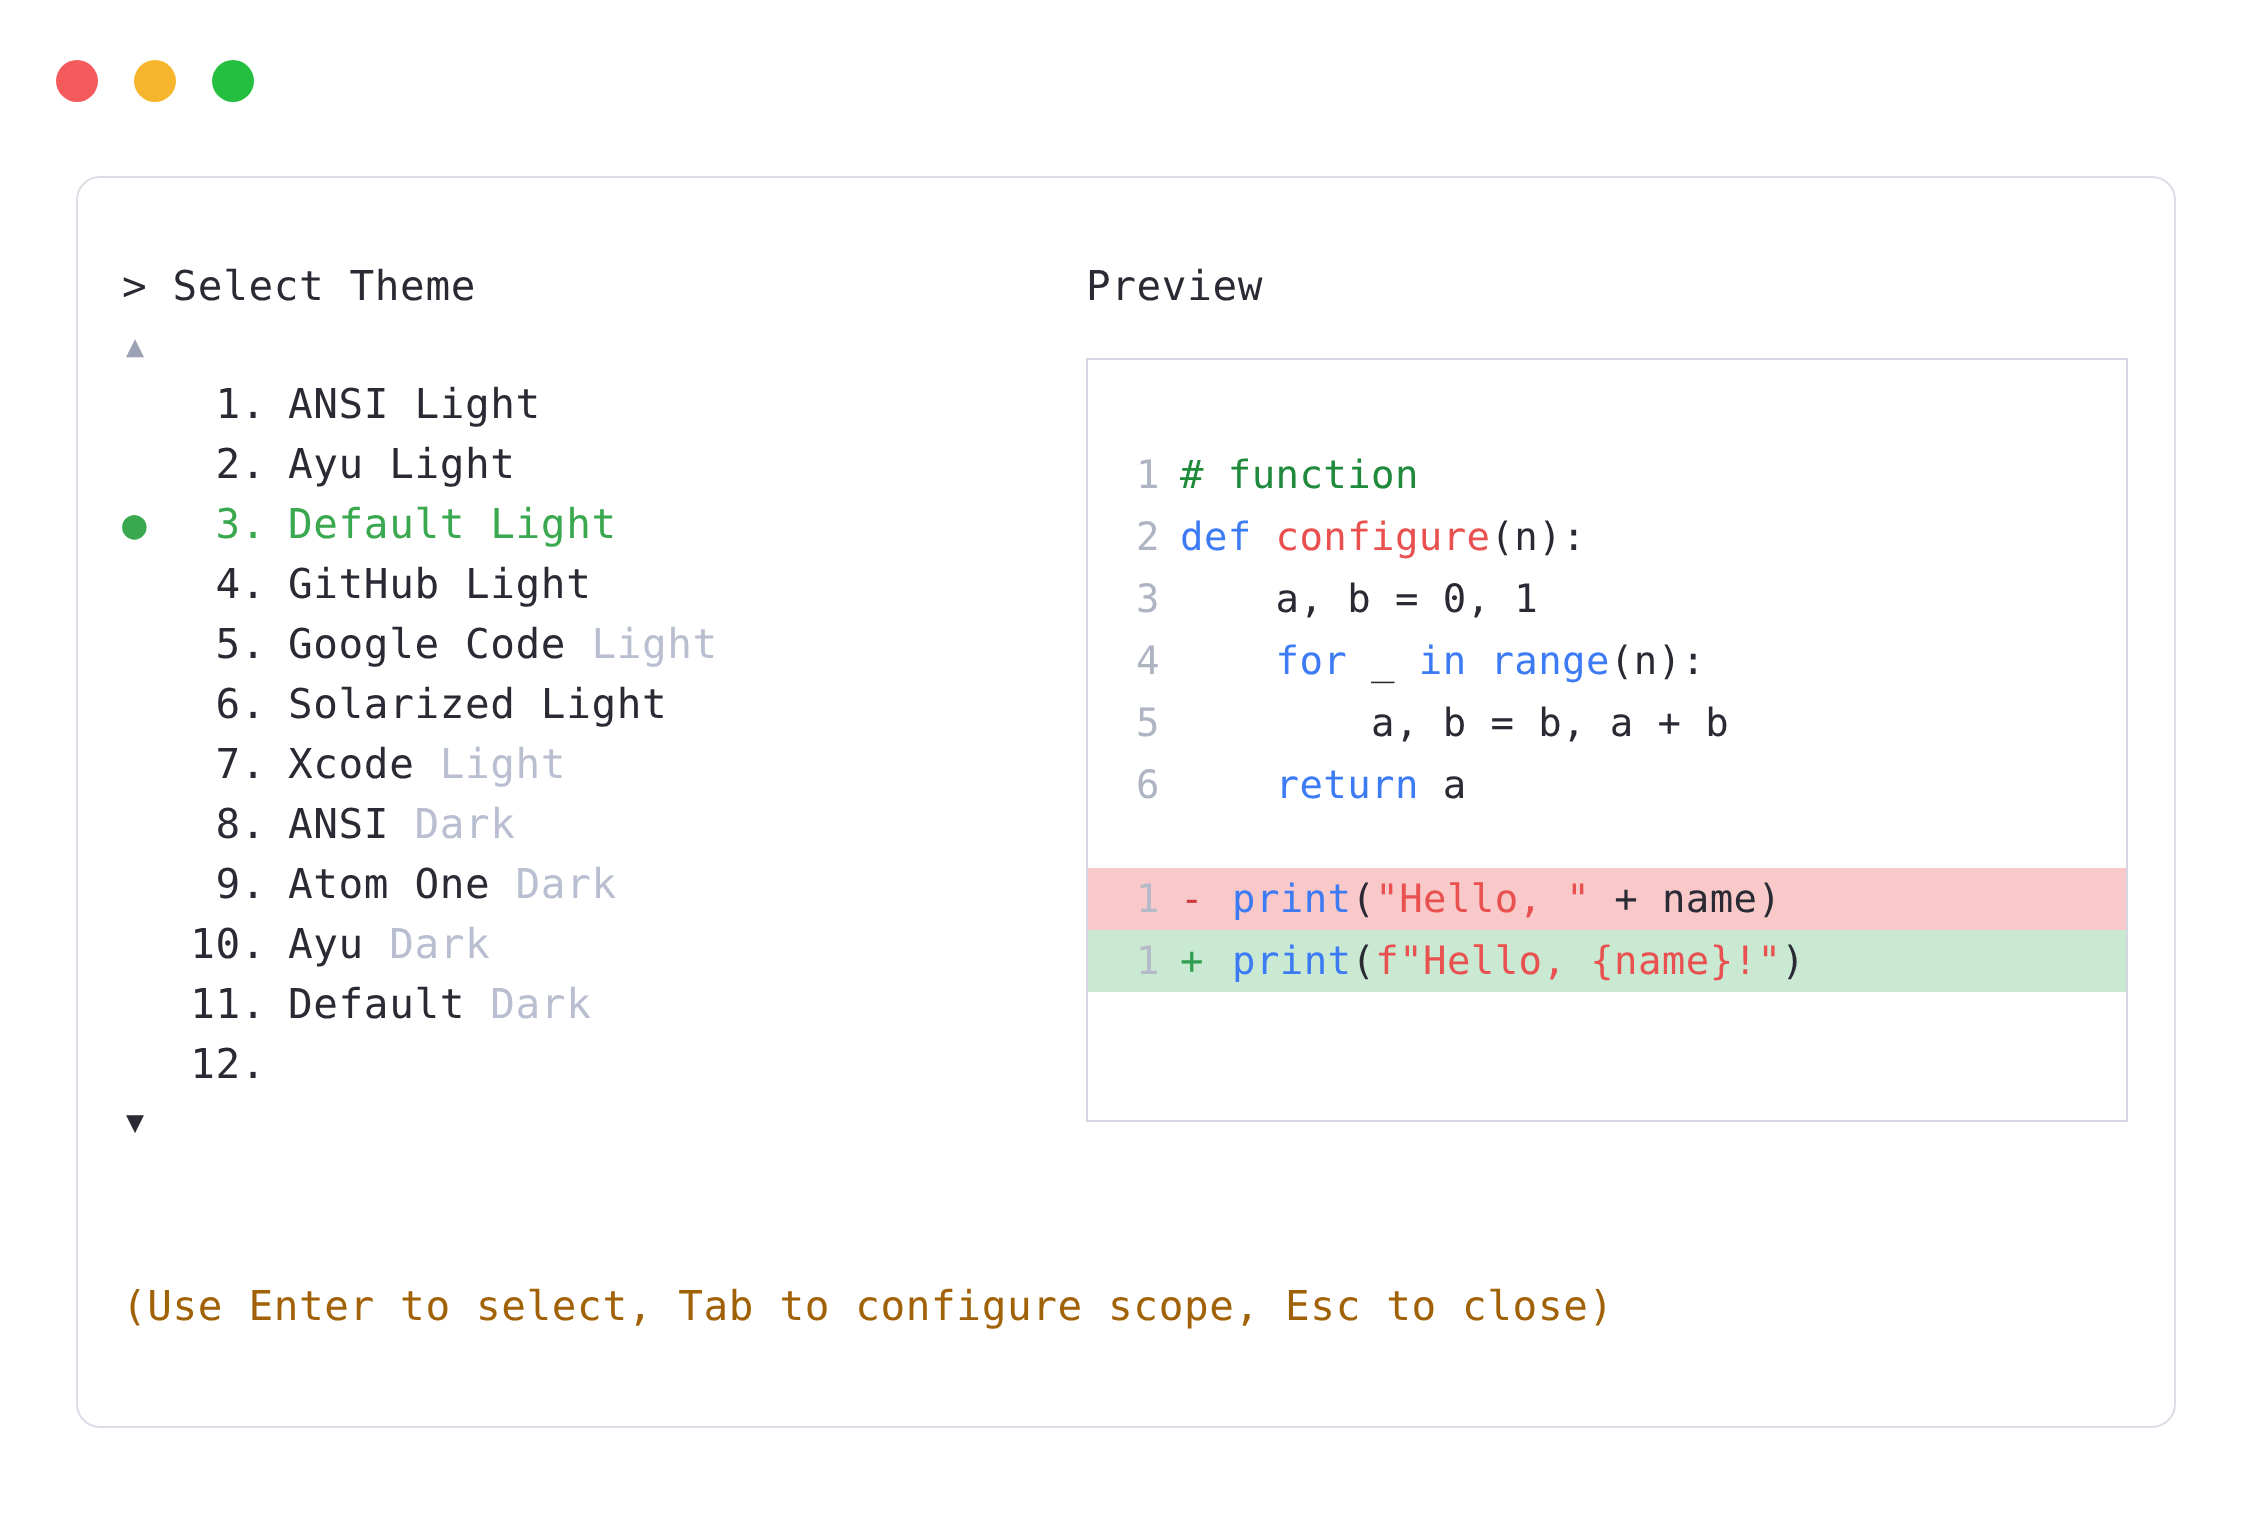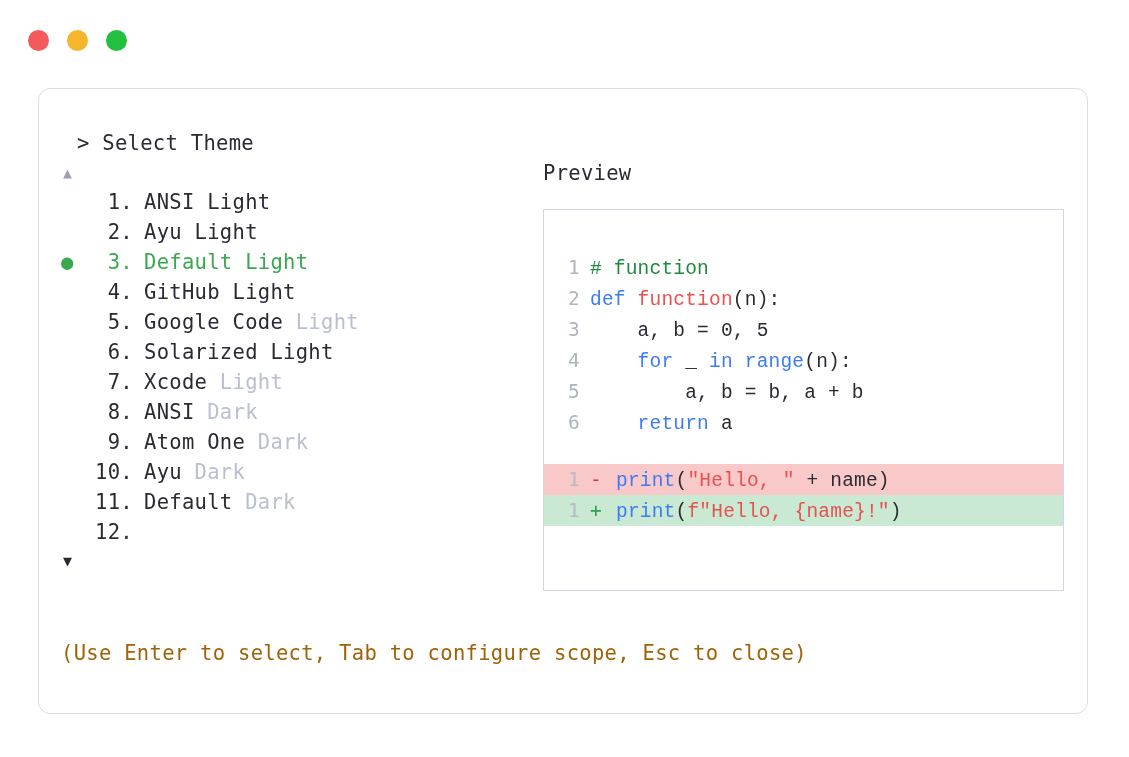--- a/index.html
+++ b/index.html
@@ -57,21 +57,20 @@
     left: 22px;
     top: 40px;
     width: 470px;
   }
   .prompt-line {
     font-size: 20.5px;
     color: #2a2a35;
     letter-spacing: 0.3px;
     white-space: pre;
     line-height: 28px;
-    margin-left: 16px;
   }
   .scroll-arrow {
     font-size: 15px;
     line-height: 24px;
     height: 24px;
     margin-top: 4px;
     padding-left: 2px;
     letter-spacing: 0;
   }
   .scroll-arrow.up { color: #9ba2b4; }
@@ -127,21 +126,20 @@
     position: absolute;
     left: 504px;
     top: 40px;
     width: 530px;
   }
   .preview-title {
     font-size: 20.5px;
     color: #2a2a35;
     letter-spacing: 0.3px;
     line-height: 28px;
-    margin-top: 30px;
   }
   .preview-panel {
     margin-top: 22px;
     box-sizing: border-box;
     width: 521px;
     height: 382px;
     border: 1.5px solid #d4d7e2;
     background: #ffffff;
     padding: 42px 0 0 0;
     overflow: hidden;
@@ -157,21 +155,21 @@
     letter-spacing: 0.2px;
   }
   .ln {
     width: 46px;
     flex: 0 0 46px;
     text-align: right;
     color: #aeb4c2;
     padding-right: 10px;
     box-sizing: border-box;
   }
-  .code-body { color: #2a2a35; white-space: pre; font-family: Liberation Mono, monospace; }
+  .code-body { color: #2a2a35; white-space: pre; }
 
   .tok-comment { color: #1f8a3b; }
   .tok-kw      { color: #3d7bf5; }
   .tok-fn      { color: #e8514f; }
   .tok-str     { color: #e8514f; }
   .tok-plain   { color: #2a2a35; }
 
   .diff-gap { height: 26px; }
   .diff-line { display: flex; align-items: baseline; }
   .diff-line .ln { color: #b4bac8; }
@@ -217,22 +215,22 @@
       <div class="scroll-arrow down">▼</div>
     </div>
 
     <div class="help-line">(Use Enter to select, Tab to configure scope, Esc to close)</div>
 
     <div class="right-col">
       <div class="preview-title">Preview</div>
       <div class="preview-panel">
         <div>
             <div class="code-line"><span class="ln">1</span><span class="code-body"><span class="tok-comment"># function</span></span></div>
-            <div class="code-line"><span class="ln">2</span><span class="code-body"><span class="tok-kw">def </span><span class="tok-fn">function</span><span class="tok-plain">(n):</span></span></div>
-            <div class="code-line"><span class="ln">3</span><span class="code-body"><span class="tok-plain">    a, b = 0, 5</span></span></div>
+            <div class="code-line"><span class="ln">2</span><span class="code-body"><span class="tok-kw">def </span><span class="tok-fn">configure</span><span class="tok-plain">(n):</span></span></div>
+            <div class="code-line"><span class="ln">3</span><span class="code-body"><span class="tok-plain">    a, b = 0, 1</span></span></div>
             <div class="code-line"><span class="ln">4</span><span class="code-body"><span class="tok-plain">    </span><span class="tok-kw">for</span><span class="tok-plain"> _ </span><span class="tok-kw">in range</span><span class="tok-plain">(n):</span></span></div>
             <div class="code-line"><span class="ln">5</span><span class="code-body"><span class="tok-plain">        a, b = b, a + b</span></span></div>
             <div class="code-line"><span class="ln">6</span><span class="code-body"><span class="tok-plain">    </span><span class="tok-kw">return</span><span class="tok-plain"> a</span></span></div>
           </div>
         <div class="diff-gap"></div>
         <div>
             <div class="code-line diff-line diff-del"><span class="ln">1</span><span class="diff-sign">-</span><span class="code-body"><span class="tok-kw">print</span><span class="tok-plain">(</span><span class="tok-str">"Hello, "</span><span class="tok-plain"> + name)</span></span></div>
             <div class="code-line diff-line diff-add"><span class="ln">1</span><span class="diff-sign">+</span><span class="code-body"><span class="tok-kw">print</span><span class="tok-plain">(</span><span class="tok-str">f"Hello, {name}!"</span><span class="tok-plain">)</span></span></div>
           </div>
       </div>

